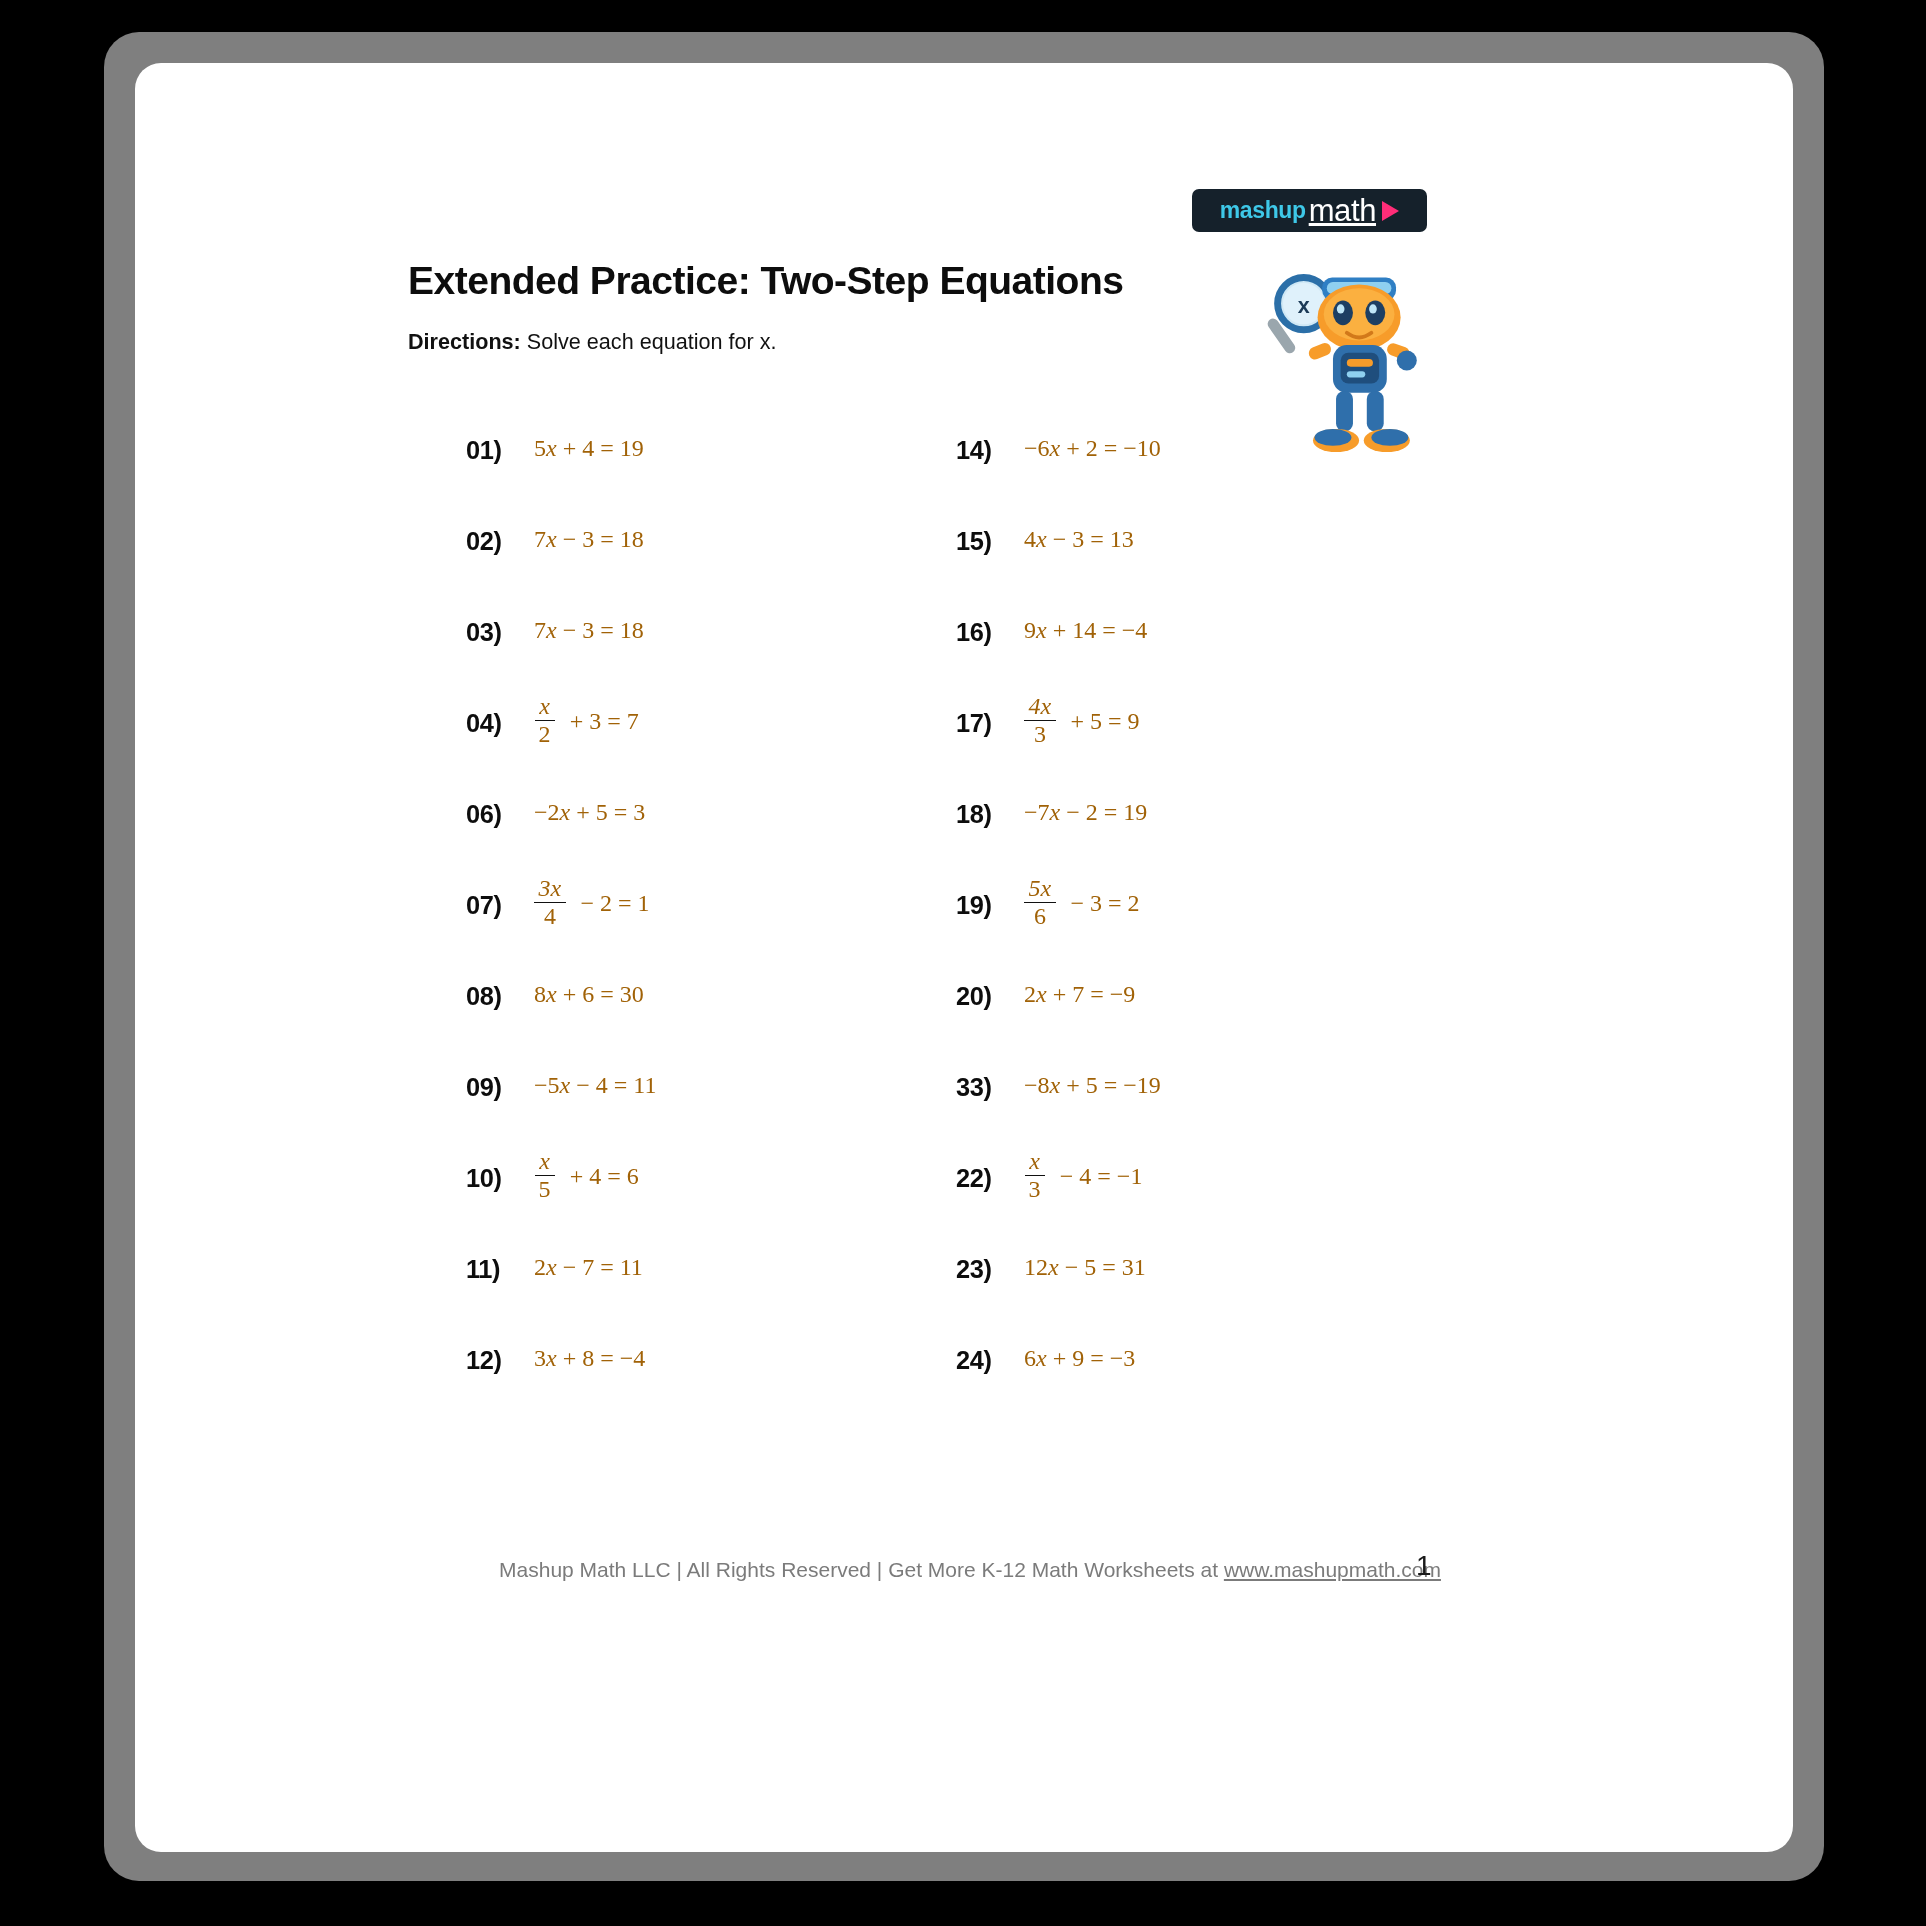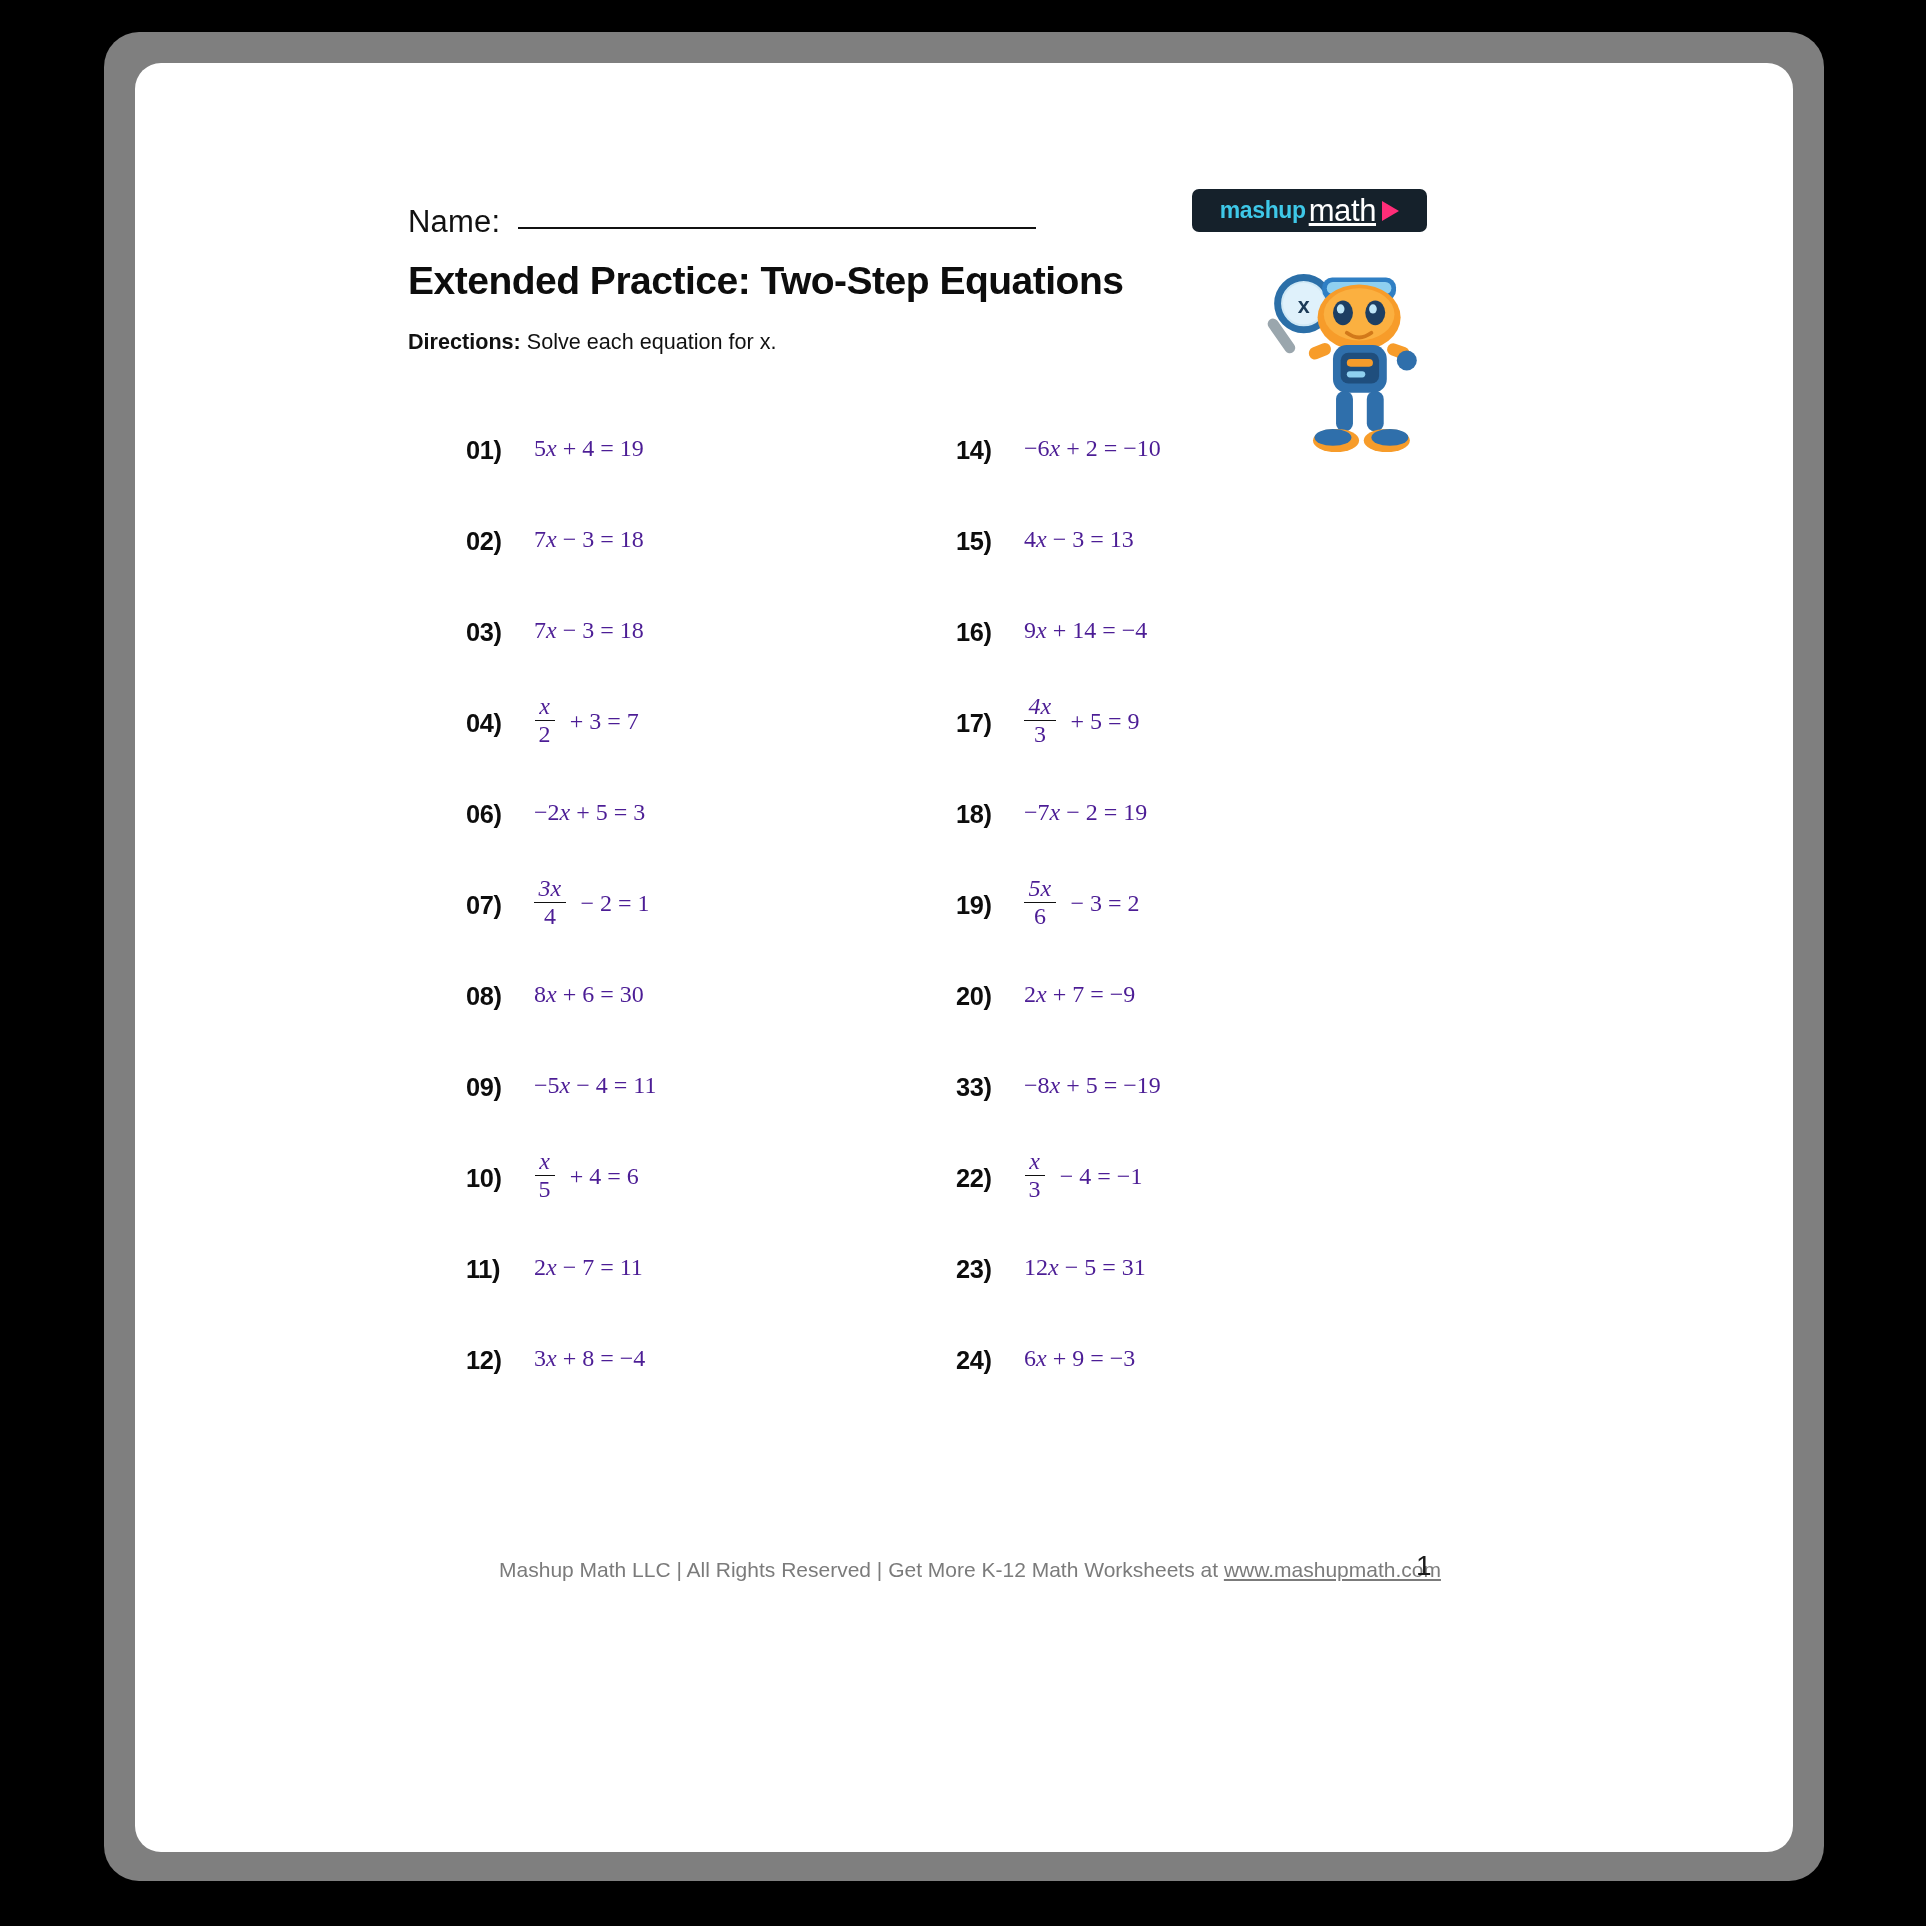--- a/index.html
+++ b/index.html
@@ -145,21 +145,21 @@
     font-weight: 700;
     color: #0d0d0d;
     letter-spacing: -0.4px;
   }
   .prob-eq {
     position: absolute;
     left: 68px;
     top: 15.4px;
     font-family: "Liberation Serif", serif;
     font-size: 24px;
-    color: #4c1d95;
+    color: #a16207;
     white-space: nowrap;
     display: flex;
     align-items: center;
     height: 32px;
   }
   .prob-eq .v { font-style: italic; }
   .frac {
     display: inline-flex;
     flex-direction: column;
     align-items: center;
@@ -203,24 +203,20 @@
     color: #1a1a1a;
   }
 </style>
 </head>
 <body>
 
 <div class="page-frame"></div>
 <div class="page-sheet">
   <div class="content">
 
-    <div class="name-line">
-      <span class="name-label">Name:</span>
-      <span class="name-rule"></span>
-    </div>
 
     <div class="worksheet-title">Extended Practice: Two-Step Equations</div>
 
     <div class="directions">
       <b>Directions:</b><span> Solve each equation for x.</span>
     </div>
 
     <div class="logo-box">
       <span class="logo-mashup">mashup</span>
         <span class="logo-math">math</span>

